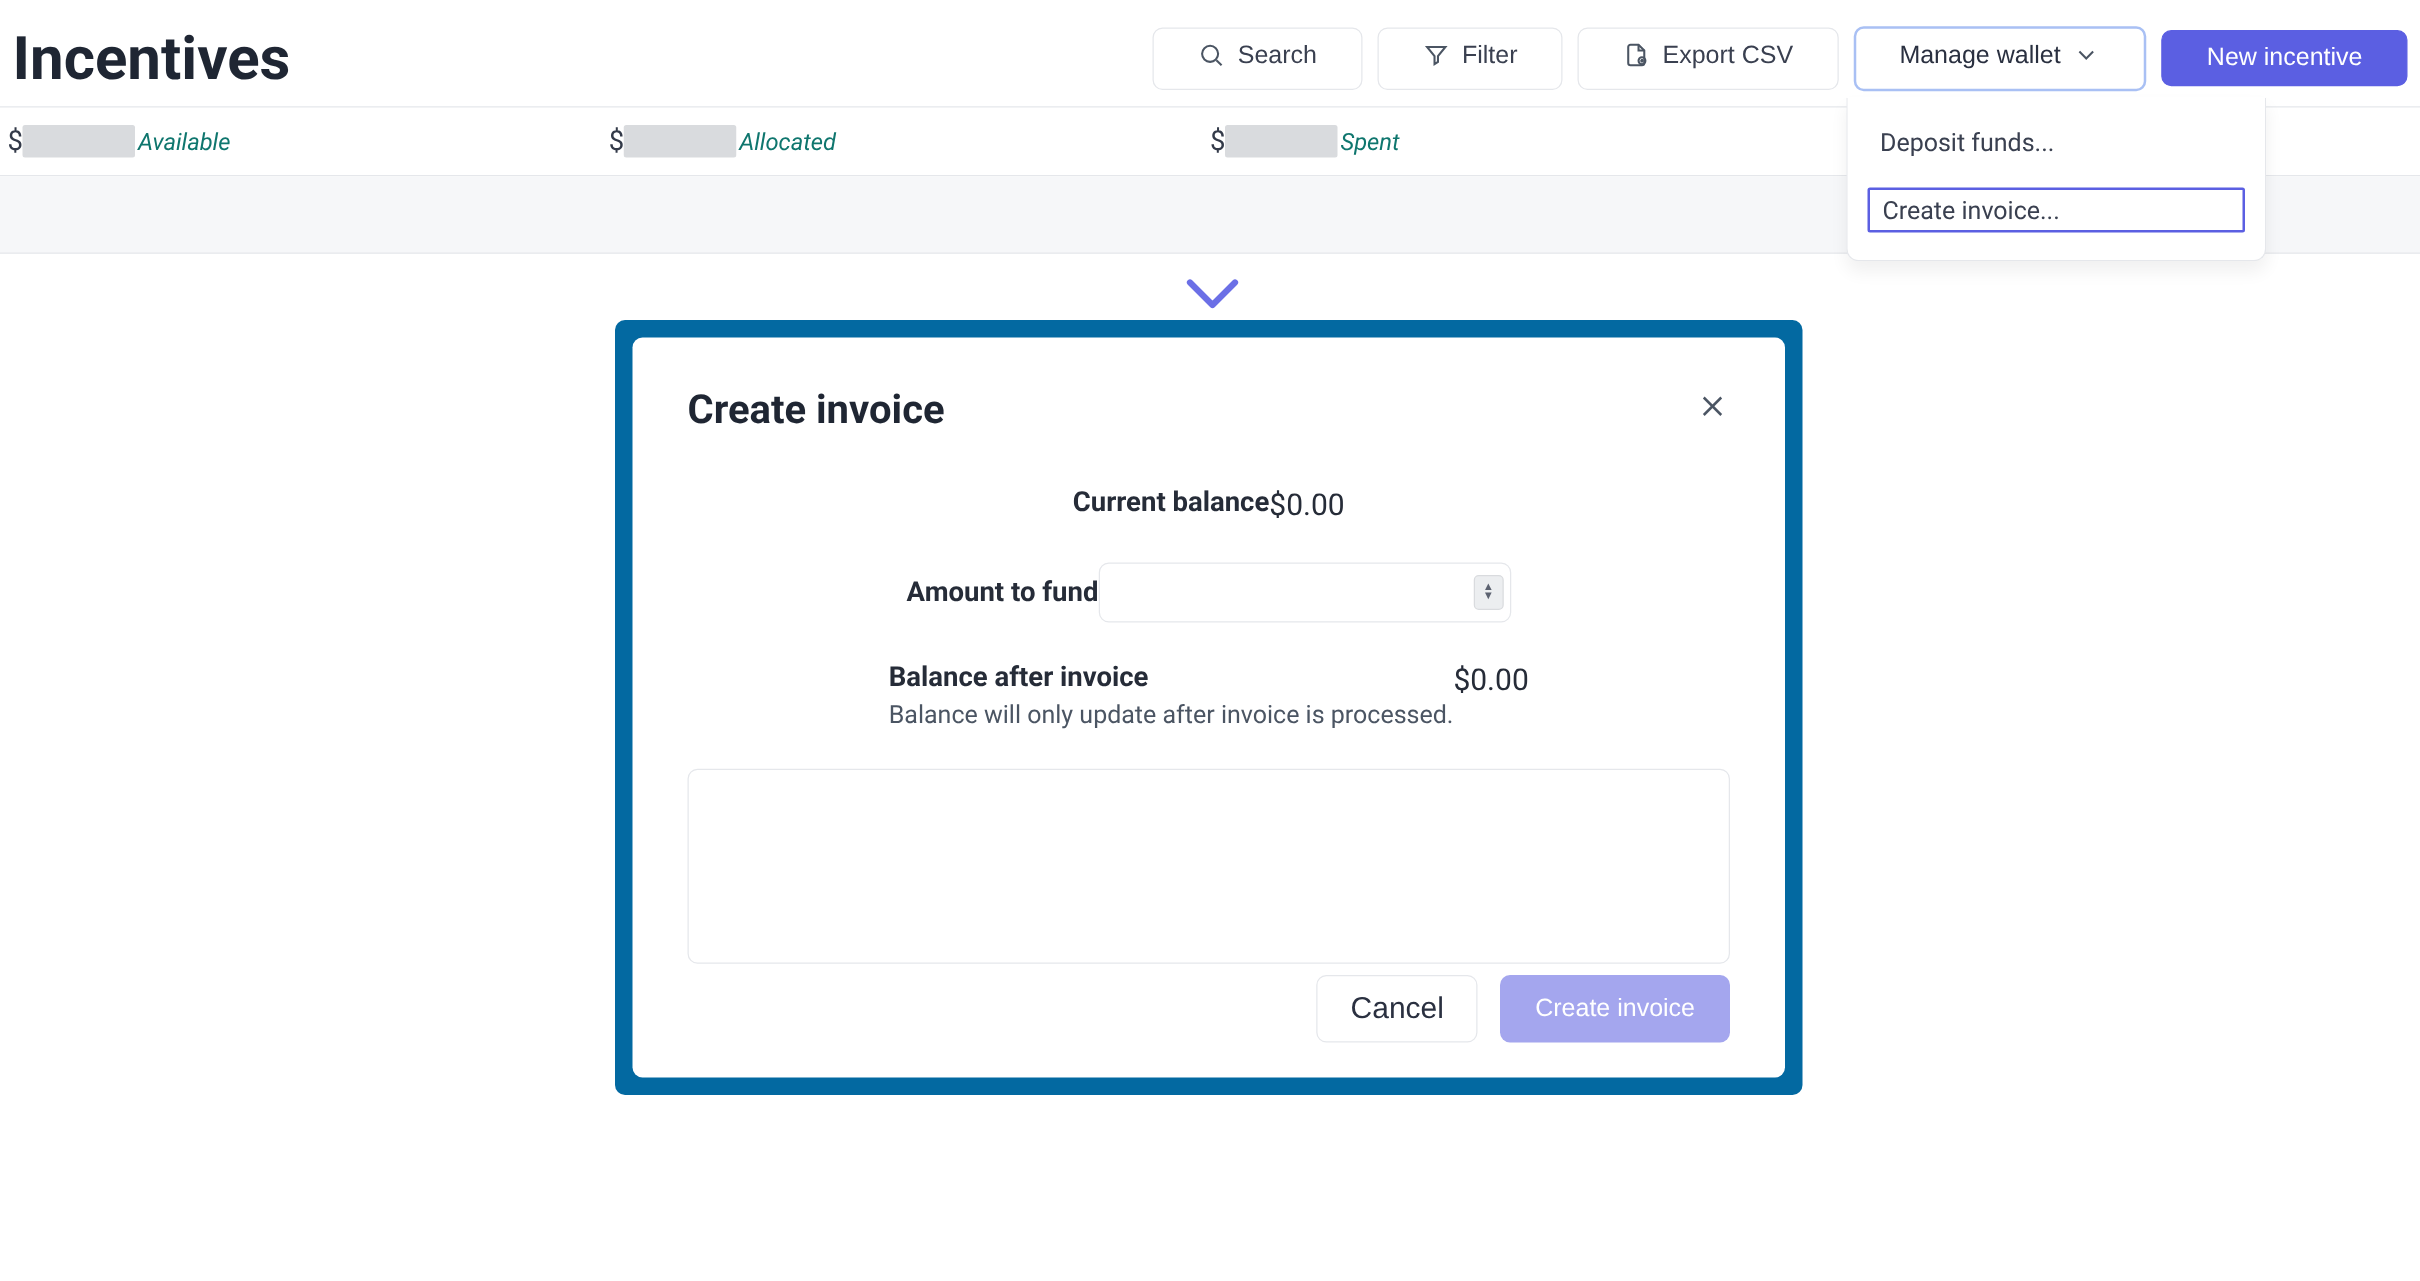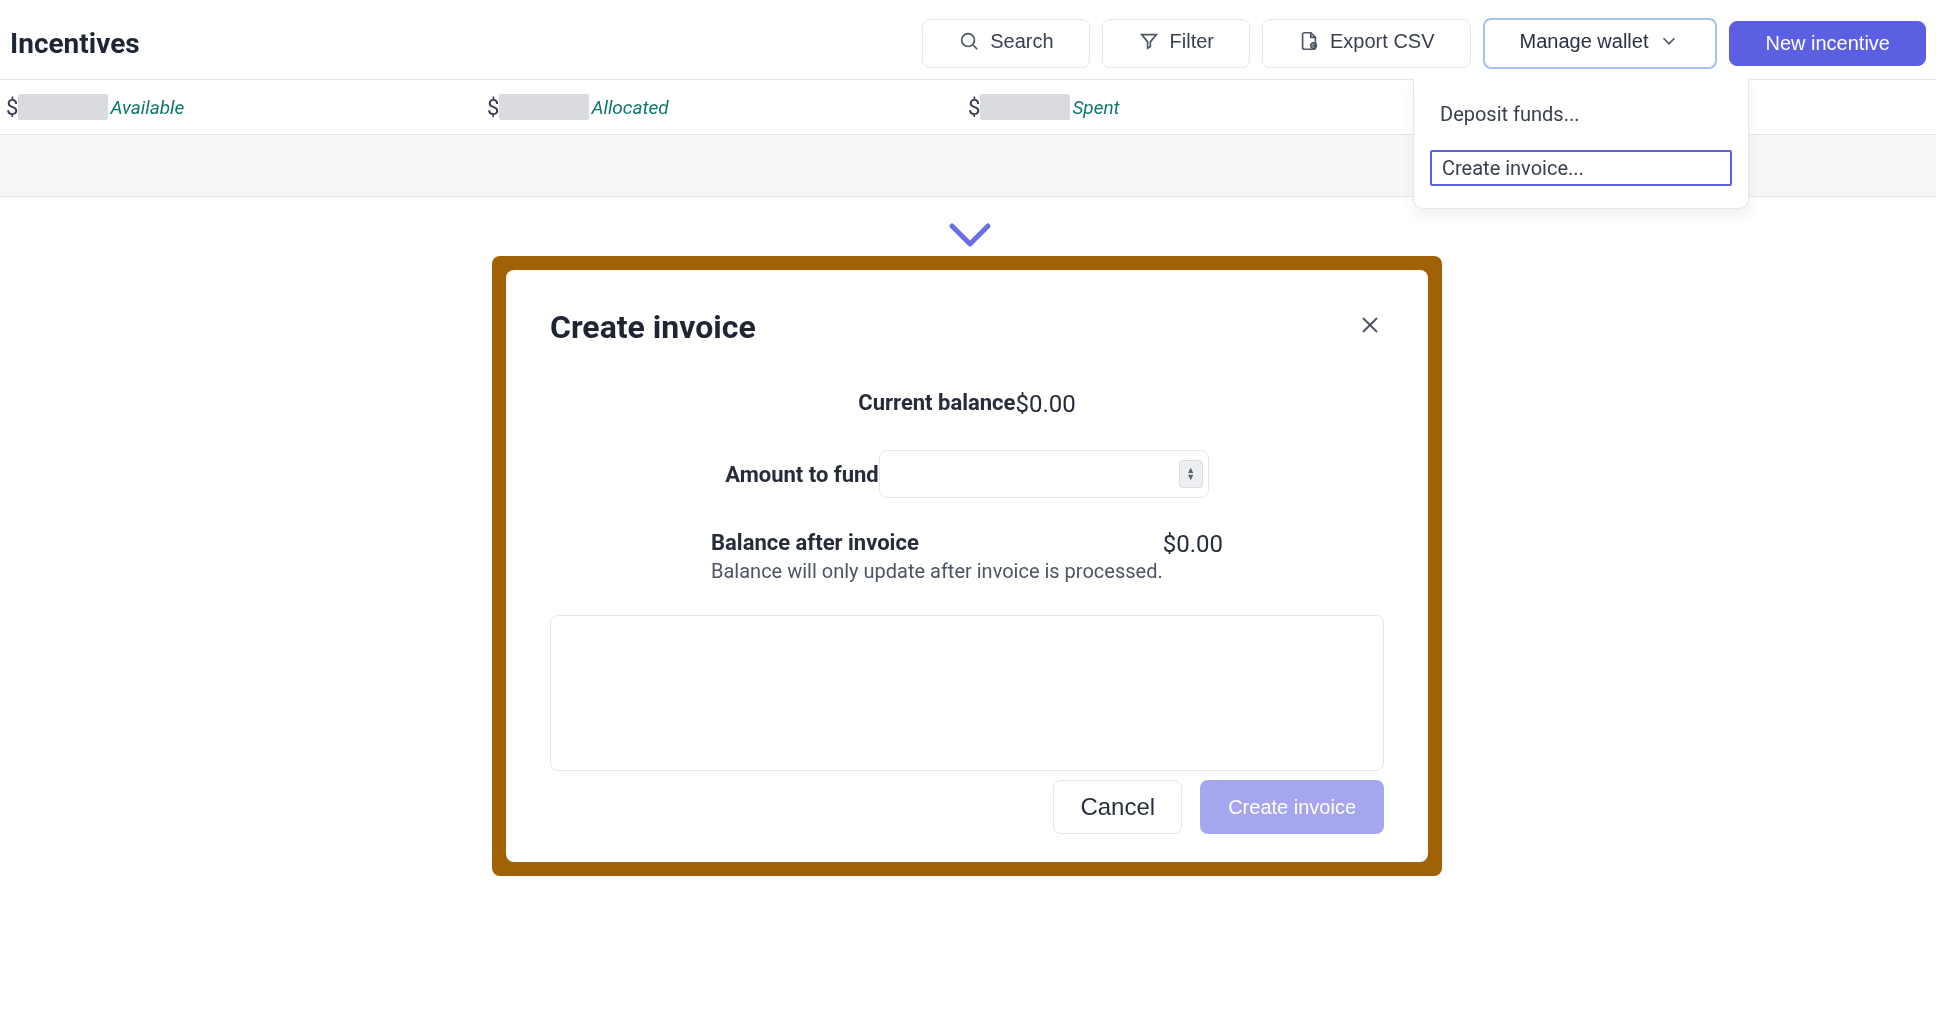--- a/index.html
+++ b/index.html
@@ -13,21 +13,21 @@
   }
 
   
   .header {
     display: flex;
     align-items: center;
     justify-content: space-between;
     padding: 18px 10px 10px 10px;
   }
   .page-title {
-    font-size: 28px;
+    font-size: 48px;
     font-weight: 700;
     color: #1f2633;
   }
   .toolbar {
     display: flex;
     align-items: center;
     gap: 12px;
   }
 
   .btn {
@@ -83,21 +83,21 @@
   .summary-below {
     background: #f6f7f9;
     height: 62px;
     border-bottom: 1.5px solid #e5e7eb;
   }
 
   
   .dropdown {
     position: absolute;
     top: 78px;
-    left: 1413px;
+    left: 1477px;
     width: 336px;
     background: #ffffff;
     border: 1px solid #e5e7eb;
     border-top: none;
     border-radius: 0 0 10px 10px;
     box-shadow: 0 8px 14px rgba(0,0,0,0.06);
     padding: 20px 16px 22px 16px;
     display: flex;
     flex-direction: column;
     gap: 20px;
@@ -123,21 +123,21 @@
   }
   .big-chevron svg { width: 48px; height: 32px; }
 
   
   .modal-frame {
     position: absolute;
     top: 256px;
     left: 492px;
     width: 950px;
     height: 620px;
-    background: #a16207;
+    background: #0369a1;
     border-radius: 8px;
     padding: 14px;
   }
   .modal {
     background: #ffffff;
     border-radius: 8px;
     width: 100%;
     height: 100%;
     padding: 38px 44px 28px 44px;
     display: flex;

